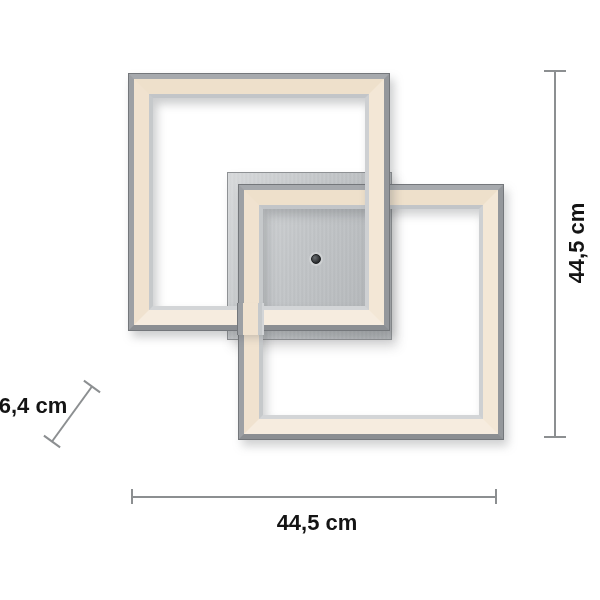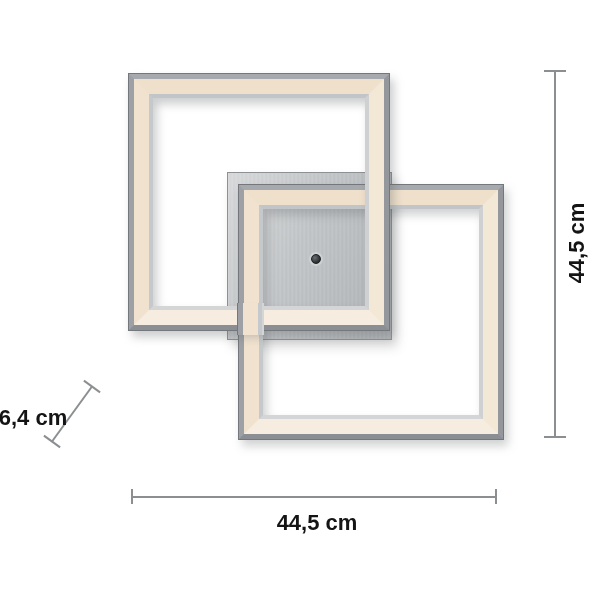--- a/index.html
+++ b/index.html
@@ -59,21 +59,21 @@
   }
   .dim-diag .bar{position:absolute;inset:0;background:#8c8f91;}
   .dim-diag .cap-a{position:absolute;left:-1px;top:-9px;width:2px;height:20px;background:#8c8f91;}
   .dim-diag .cap-b{position:absolute;right:-1px;top:-9px;width:2px;height:20px;background:#8c8f91;}
   .dim-label{
     position:absolute;z-index:6;color:#141414;font-size:22px;font-weight:700;
     letter-spacing:0px;white-space:nowrap;
   }
   .label-width{left:317px;top:523px;transform:translate(-50%,-50%);}
   .label-height{left:577px;top:243px;transform:translate(-50%,-50%) rotate(-90deg);}
-  .label-depth{left:33px;top:406px;transform:translate(-50%,-50%);margin-top:12px;}
+  .label-depth{left:33px;top:406px;transform:translate(-50%,-50%);}
 </style>
 </head>
 <body>
 
 <div class="canvas">
 
   <div class="plate">
     <div class="sensor"></div>
   </div>
 

